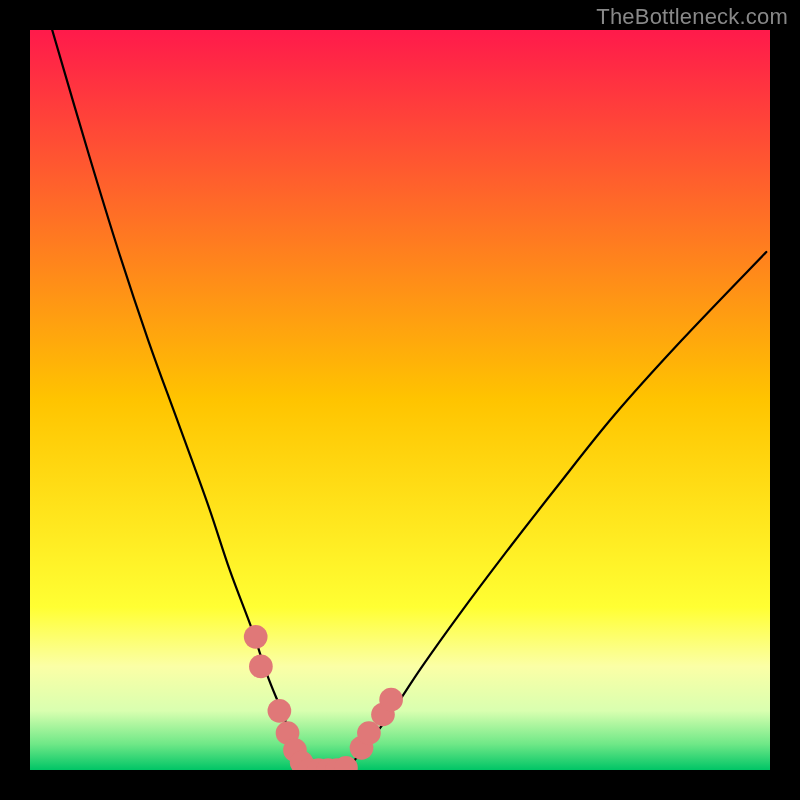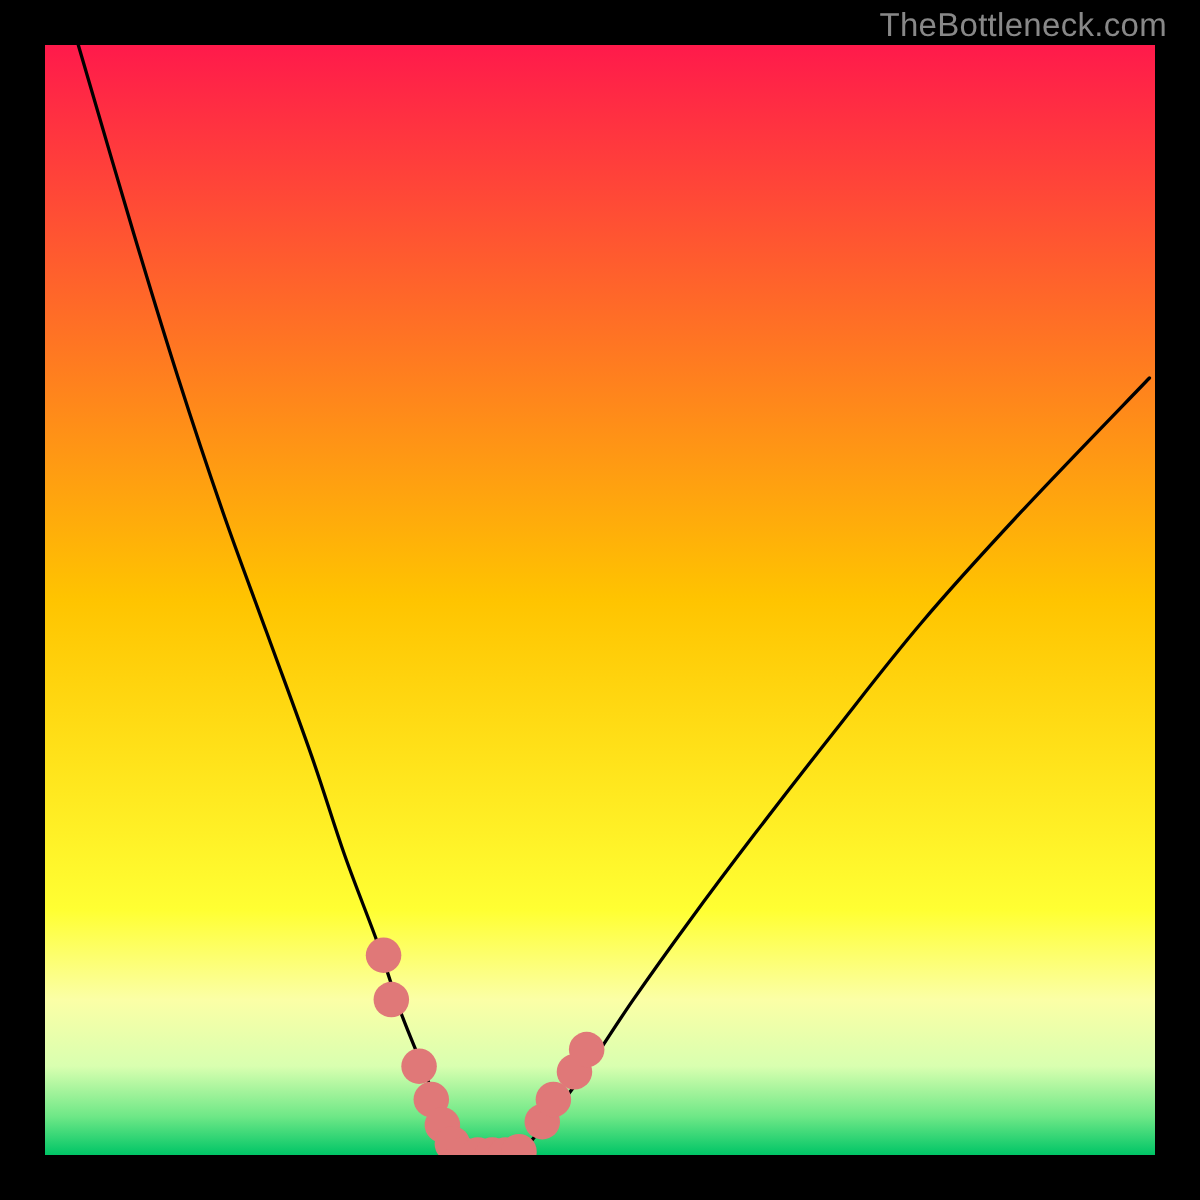--- a/index.html
+++ b/index.html
@@ -20,21 +20,21 @@
   .plot-area {
     position: absolute;
     left: 30px;
     top: 30px;
     width: 740px;
     height: 740px;
   }
   .watermark {
     position: absolute;
     top: 4px;
-    right: 22px;
+    right: 12px;
     color: #888;
     font-size: 22px;
     font-weight: 500;
     letter-spacing: 0.2px;
     font-family: Arial, Helvetica, sans-serif;
   }
   svg {
     display: block;
   }
 </style>

